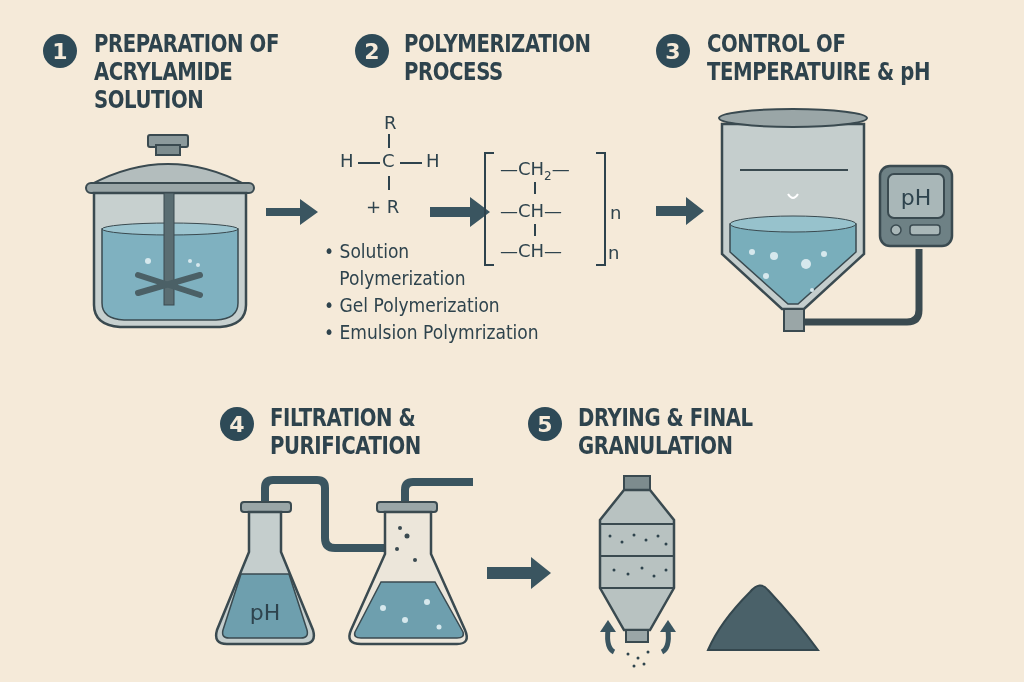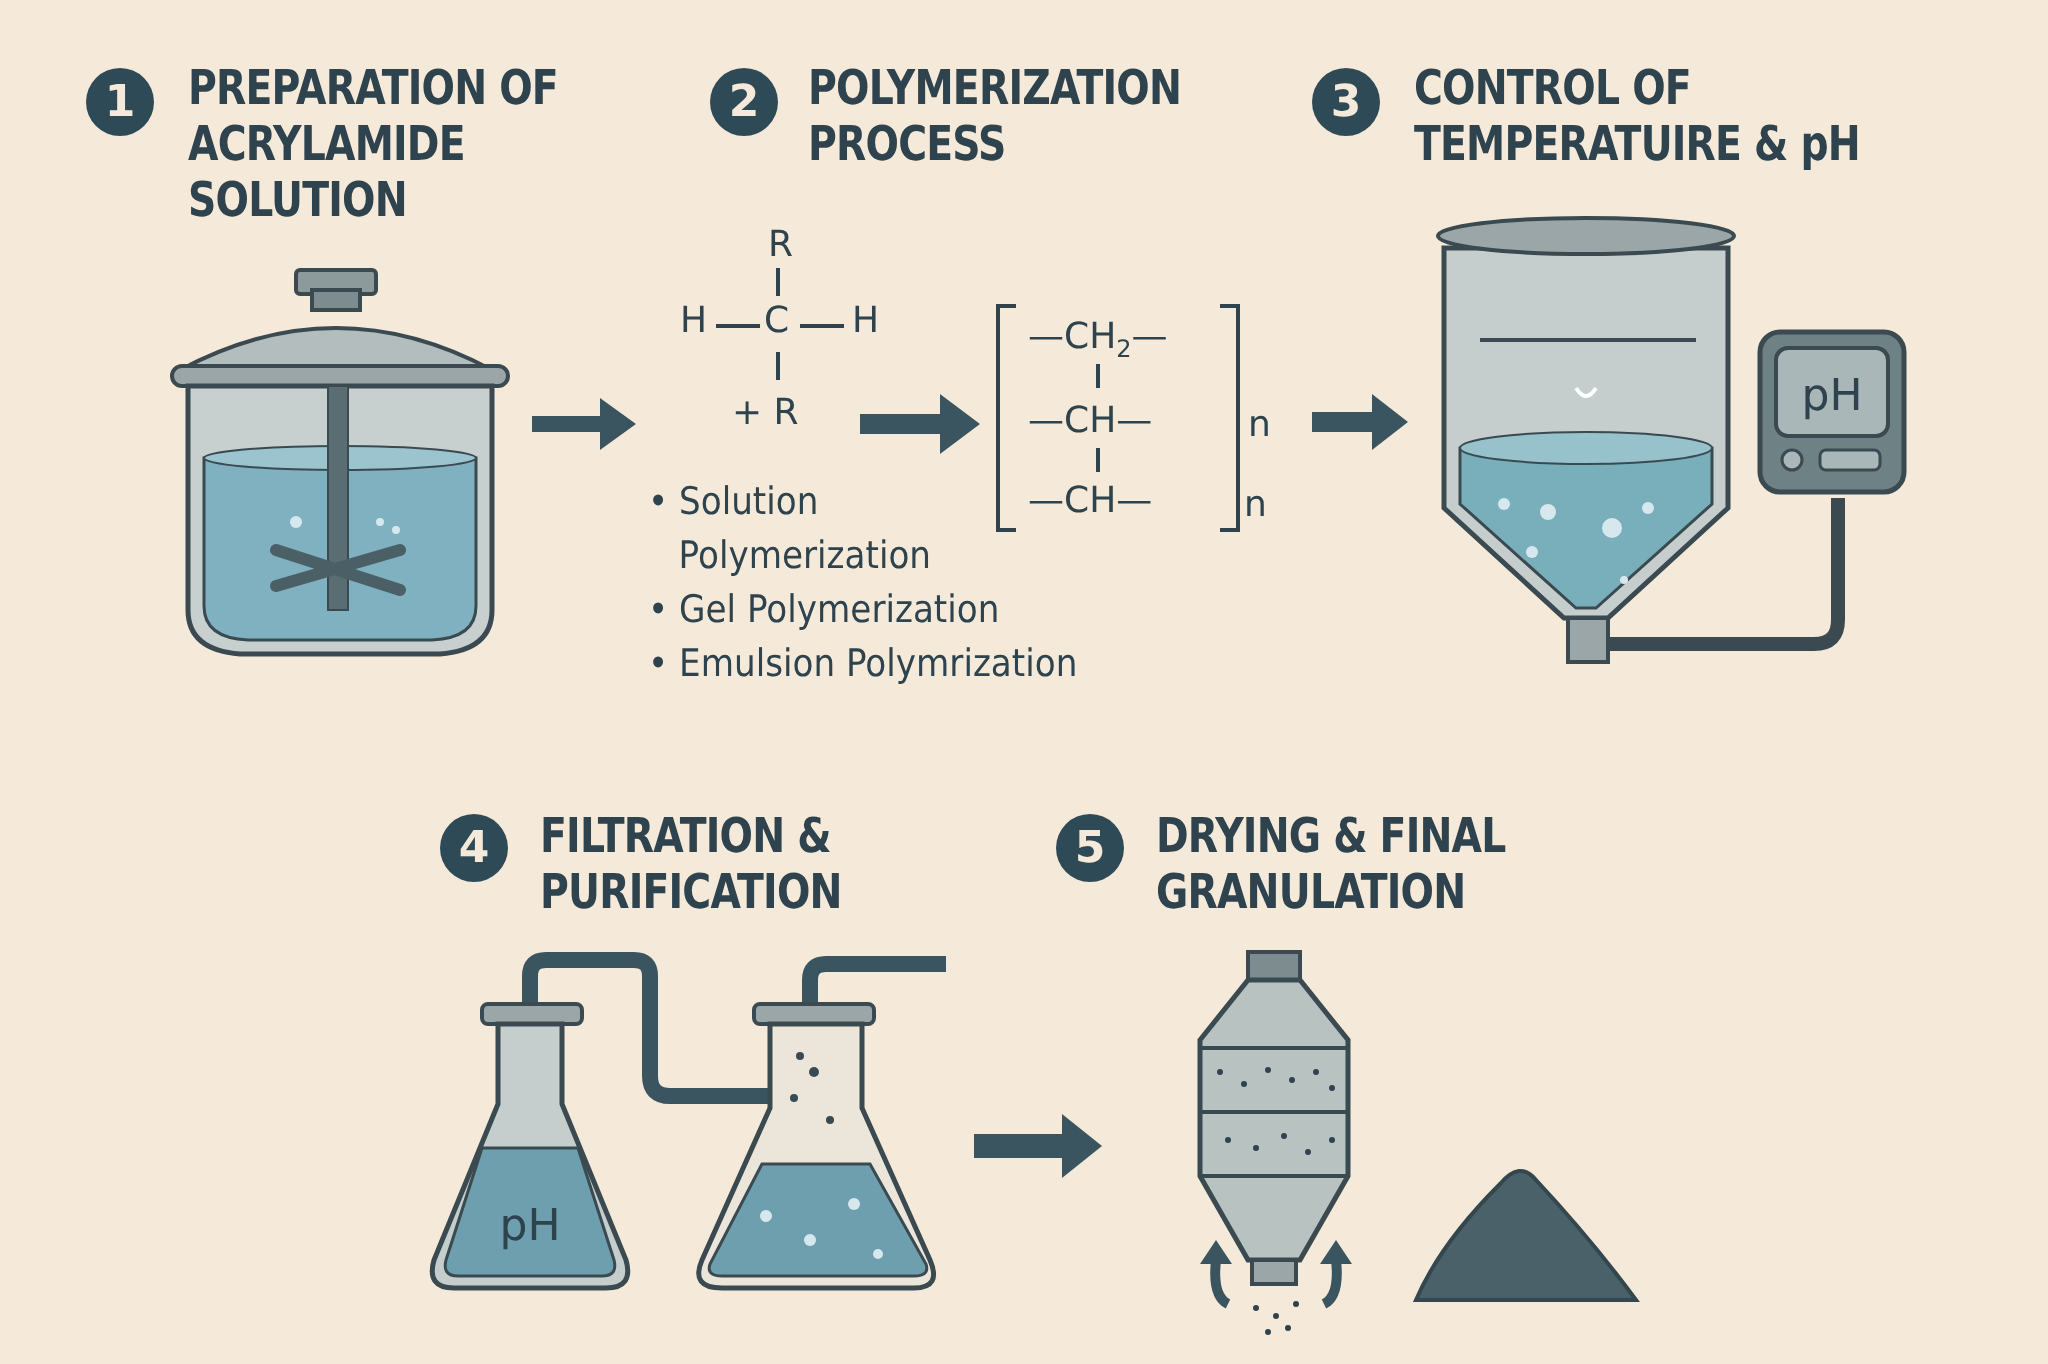--- a/index.html
+++ b/index.html
@@ -74,21 +74,21 @@
   <span class="abs" style="left:60px;top:50px;width:22px;height:2px;background:#2e434d;"></span>
   <span class="abs" style="left:86px;top:38px;">H</span>
   <span class="abs" style="left:48px;top:64px;width:2px;height:14px;background:#2e434d;"></span>
   <span class="abs" style="left:26px;top:84px;">+ R</span>
 </div>
 
 <svg style="left:430px;top:196px;" width="62" height="32" viewBox="0 0 62 32">
     <path d="M0 11 H40 V1 L60 16 L40 31 V21 H0 Z" fill="#3a5560"></path>
   </svg>
 
-<div class="chem" style="left:498px;top:150px;width:150px;height:120px;">
+<div class="chem" style="left:484px;top:150px;width:150px;height:120px;">
   <span class="abs" style="left:0;top:2px;width:8px;height:110px;border:2px solid #2e434d;border-right:none;"></span>
   <span class="abs" style="left:112px;top:2px;width:8px;height:110px;border:2px solid #2e434d;border-left:none;"></span>
   <span class="abs" style="left:16px;top:8px;">—<span>CH</span><sub style="font-size:12px">2</sub>—</span>
   <span class="abs" style="left:50px;top:32px;width:2px;height:12px;background:#2e434d;"></span>
   <span class="abs" style="left:16px;top:50px;">—<span>CH</span>—</span>
   <span class="abs" style="left:50px;top:74px;width:2px;height:12px;background:#2e434d;"></span>
   <span class="abs" style="left:16px;top:90px;">—<span>CH</span>—</span>
   <span class="abs" style="left:126px;top:52px;">n</span>
   <span class="abs" style="left:124px;top:92px;">n</span>
 </div>

